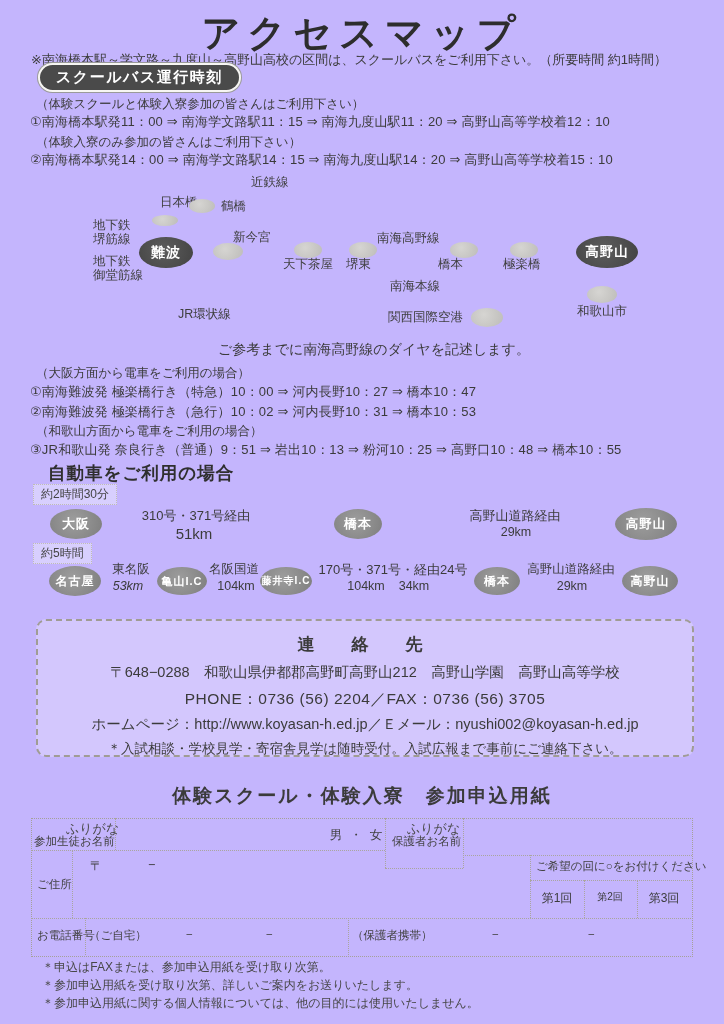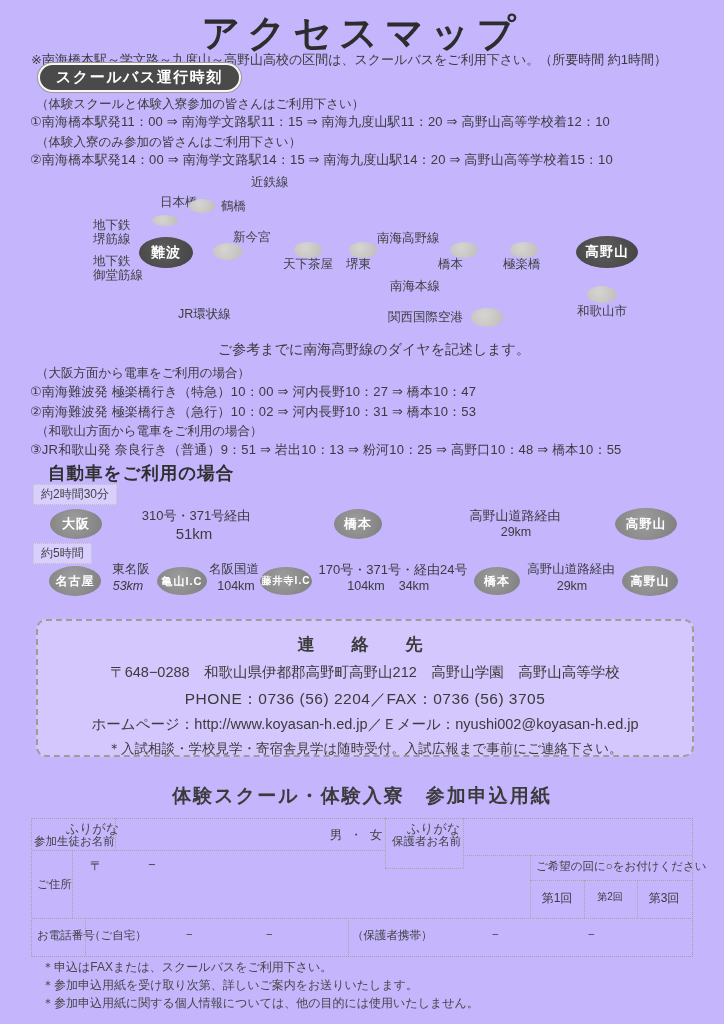--- a/index.html
+++ b/index.html
@@ -175,17 +175,17 @@
   <div class="txt ctr" style="left:664px;top:890px;font-size:12px;">第3回</div>
 
   <div class="txt cell-lbl" style="left:37px;top:928px;">お電話番号</div>
   <div class="txt cell-lbl" style="left:89px;top:928px;">（ご自宅）</div>
   <div class="txt cell-lbl" style="left:186px;top:928px;">−</div>
   <div class="txt cell-lbl" style="left:266px;top:928px;">−</div>
   <div class="txt cell-lbl" style="left:352px;top:928px;">（保護者携帯）</div>
   <div class="txt cell-lbl" style="left:492px;top:928px;">−</div>
   <div class="txt cell-lbl" style="left:588px;top:928px;">−</div>
 
-  <div class="txt foot" style="left:42px;top:959px;">＊申込はFAXまたは、スクールバスをご利用下さい。</div>
+  <div class="txt foot" style="left:42px;top:959px;">＊申込はFAXまたは、参加申込用紙を受け取り次第。</div>
   <div class="txt foot" style="left:42px;top:977px;">＊参加申込用紙を受け取り次第、詳しいご案内をお送りいたします。</div>
   <div class="txt foot" style="left:42px;top:995px;">＊参加申込用紙に関する個人情報については、他の目的には使用いたしません。</div>
 
 </div>
 
 </body></html>

